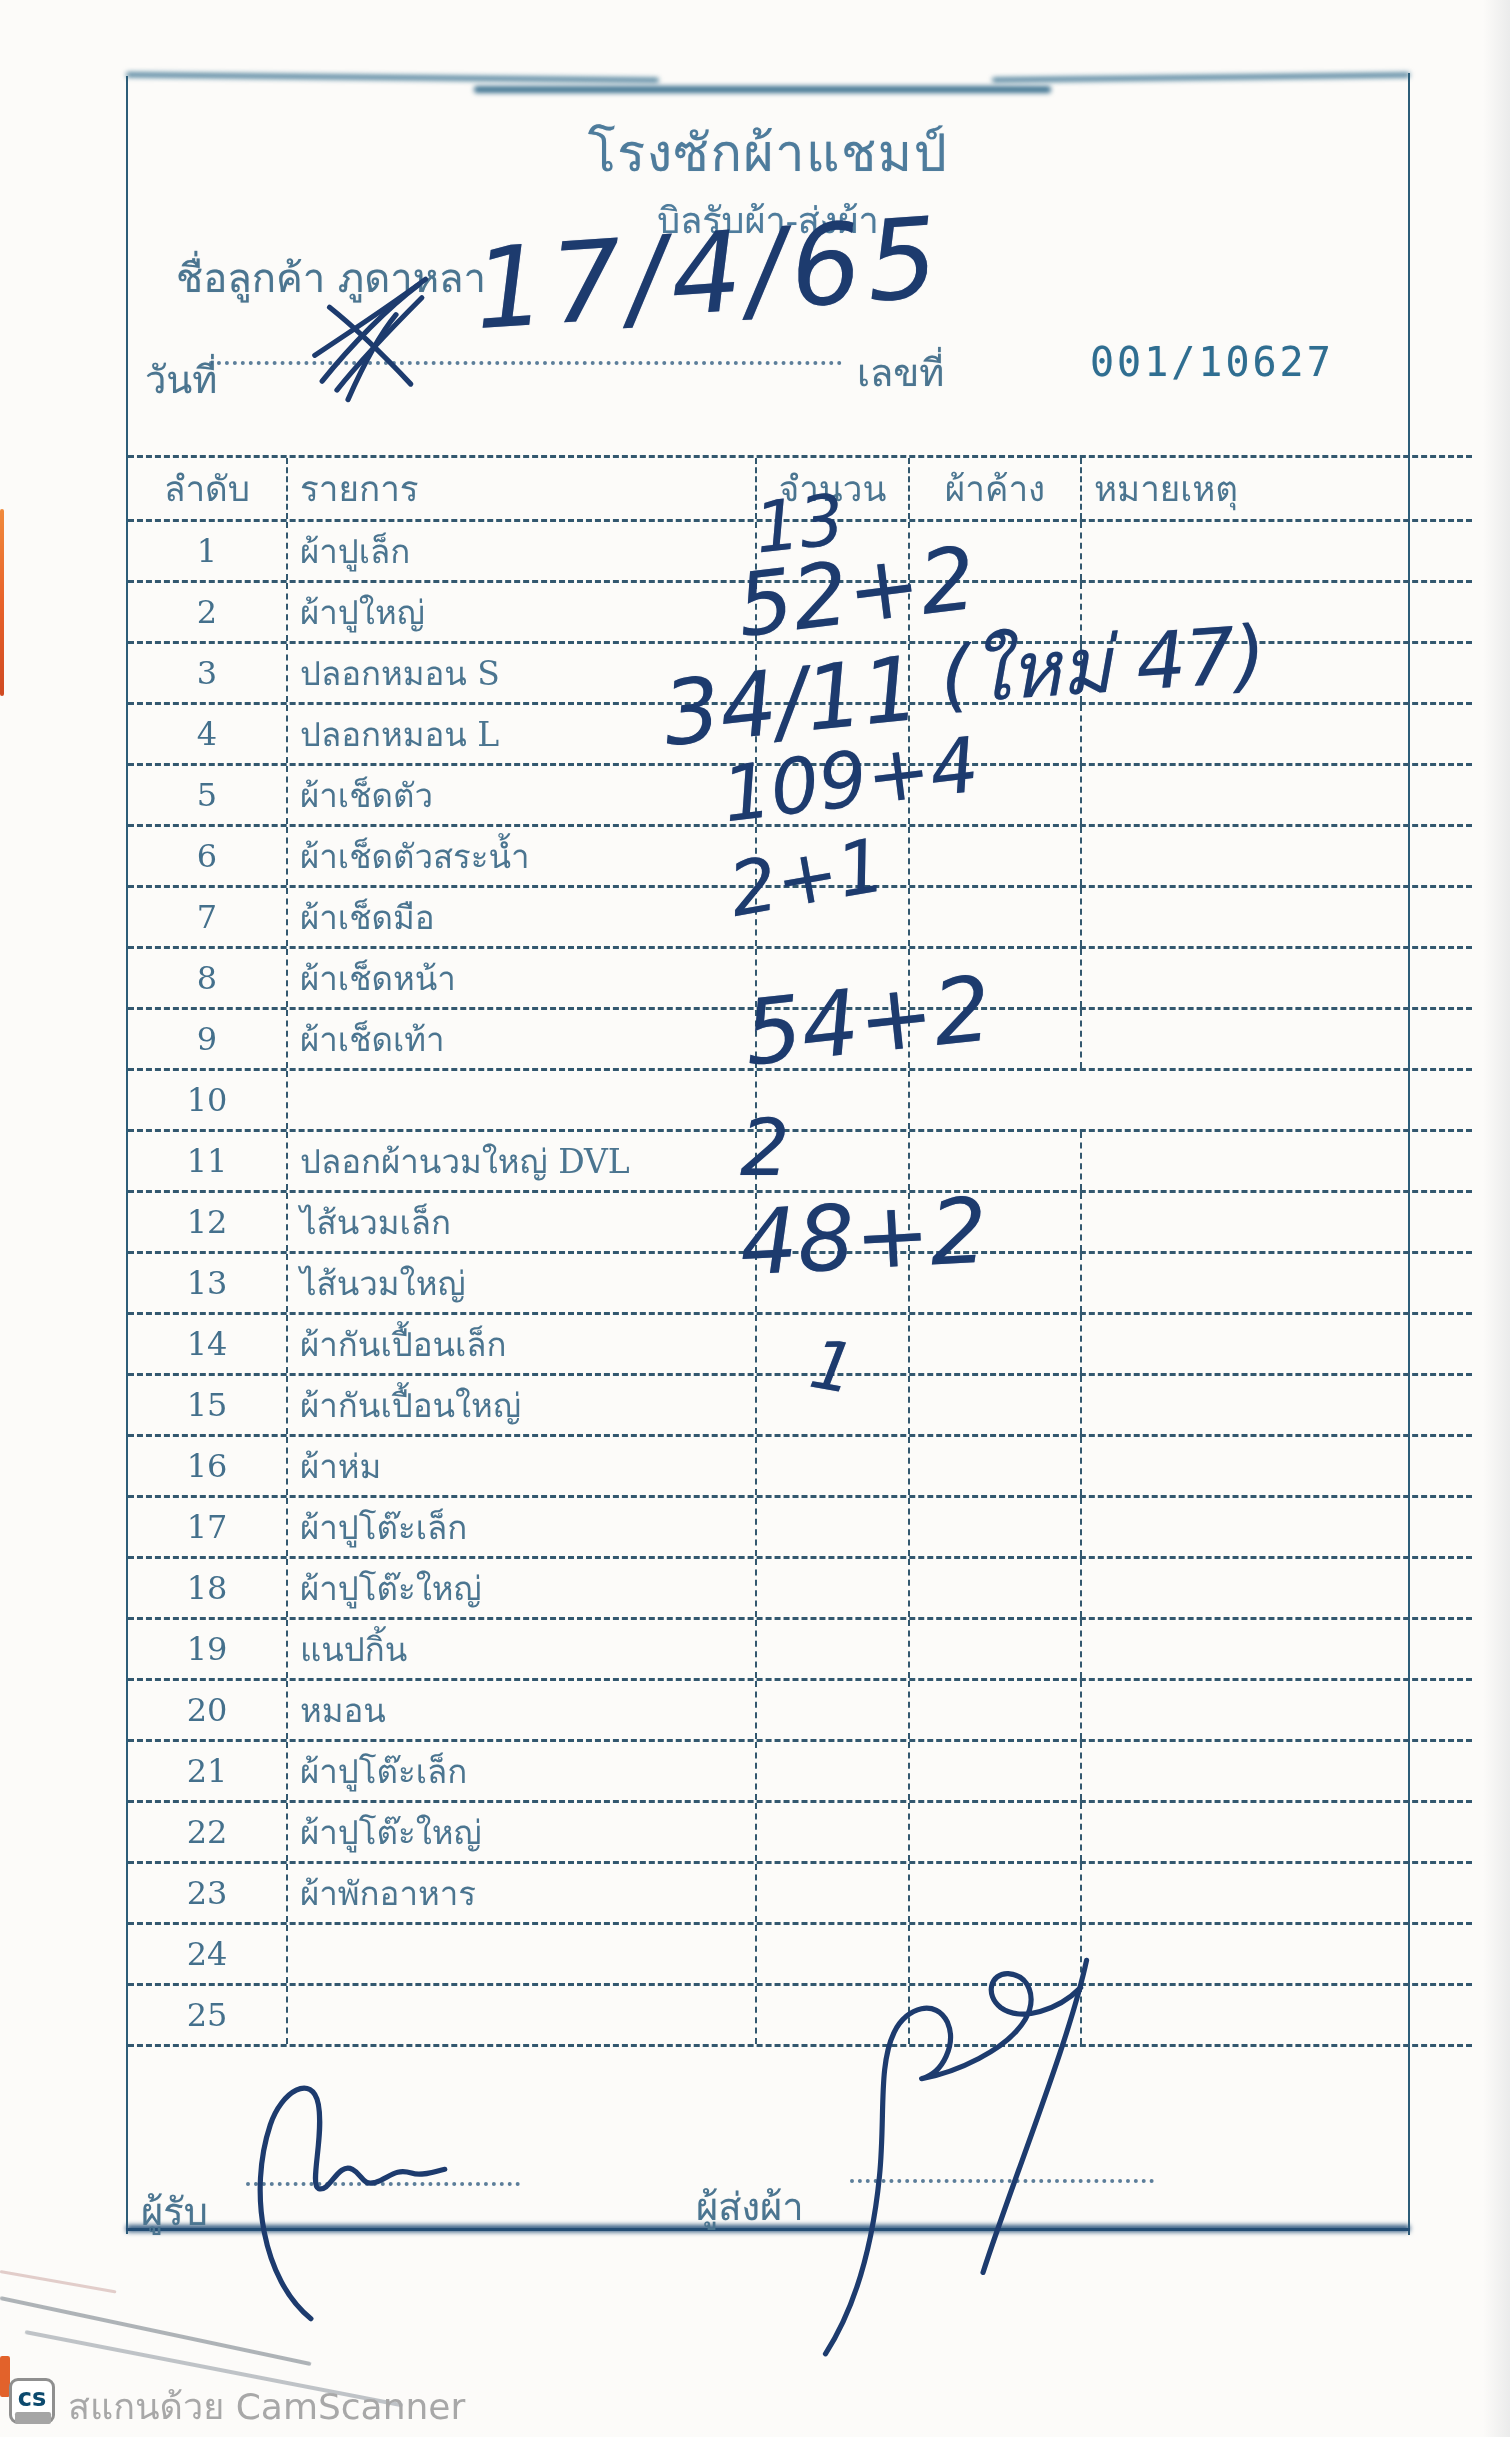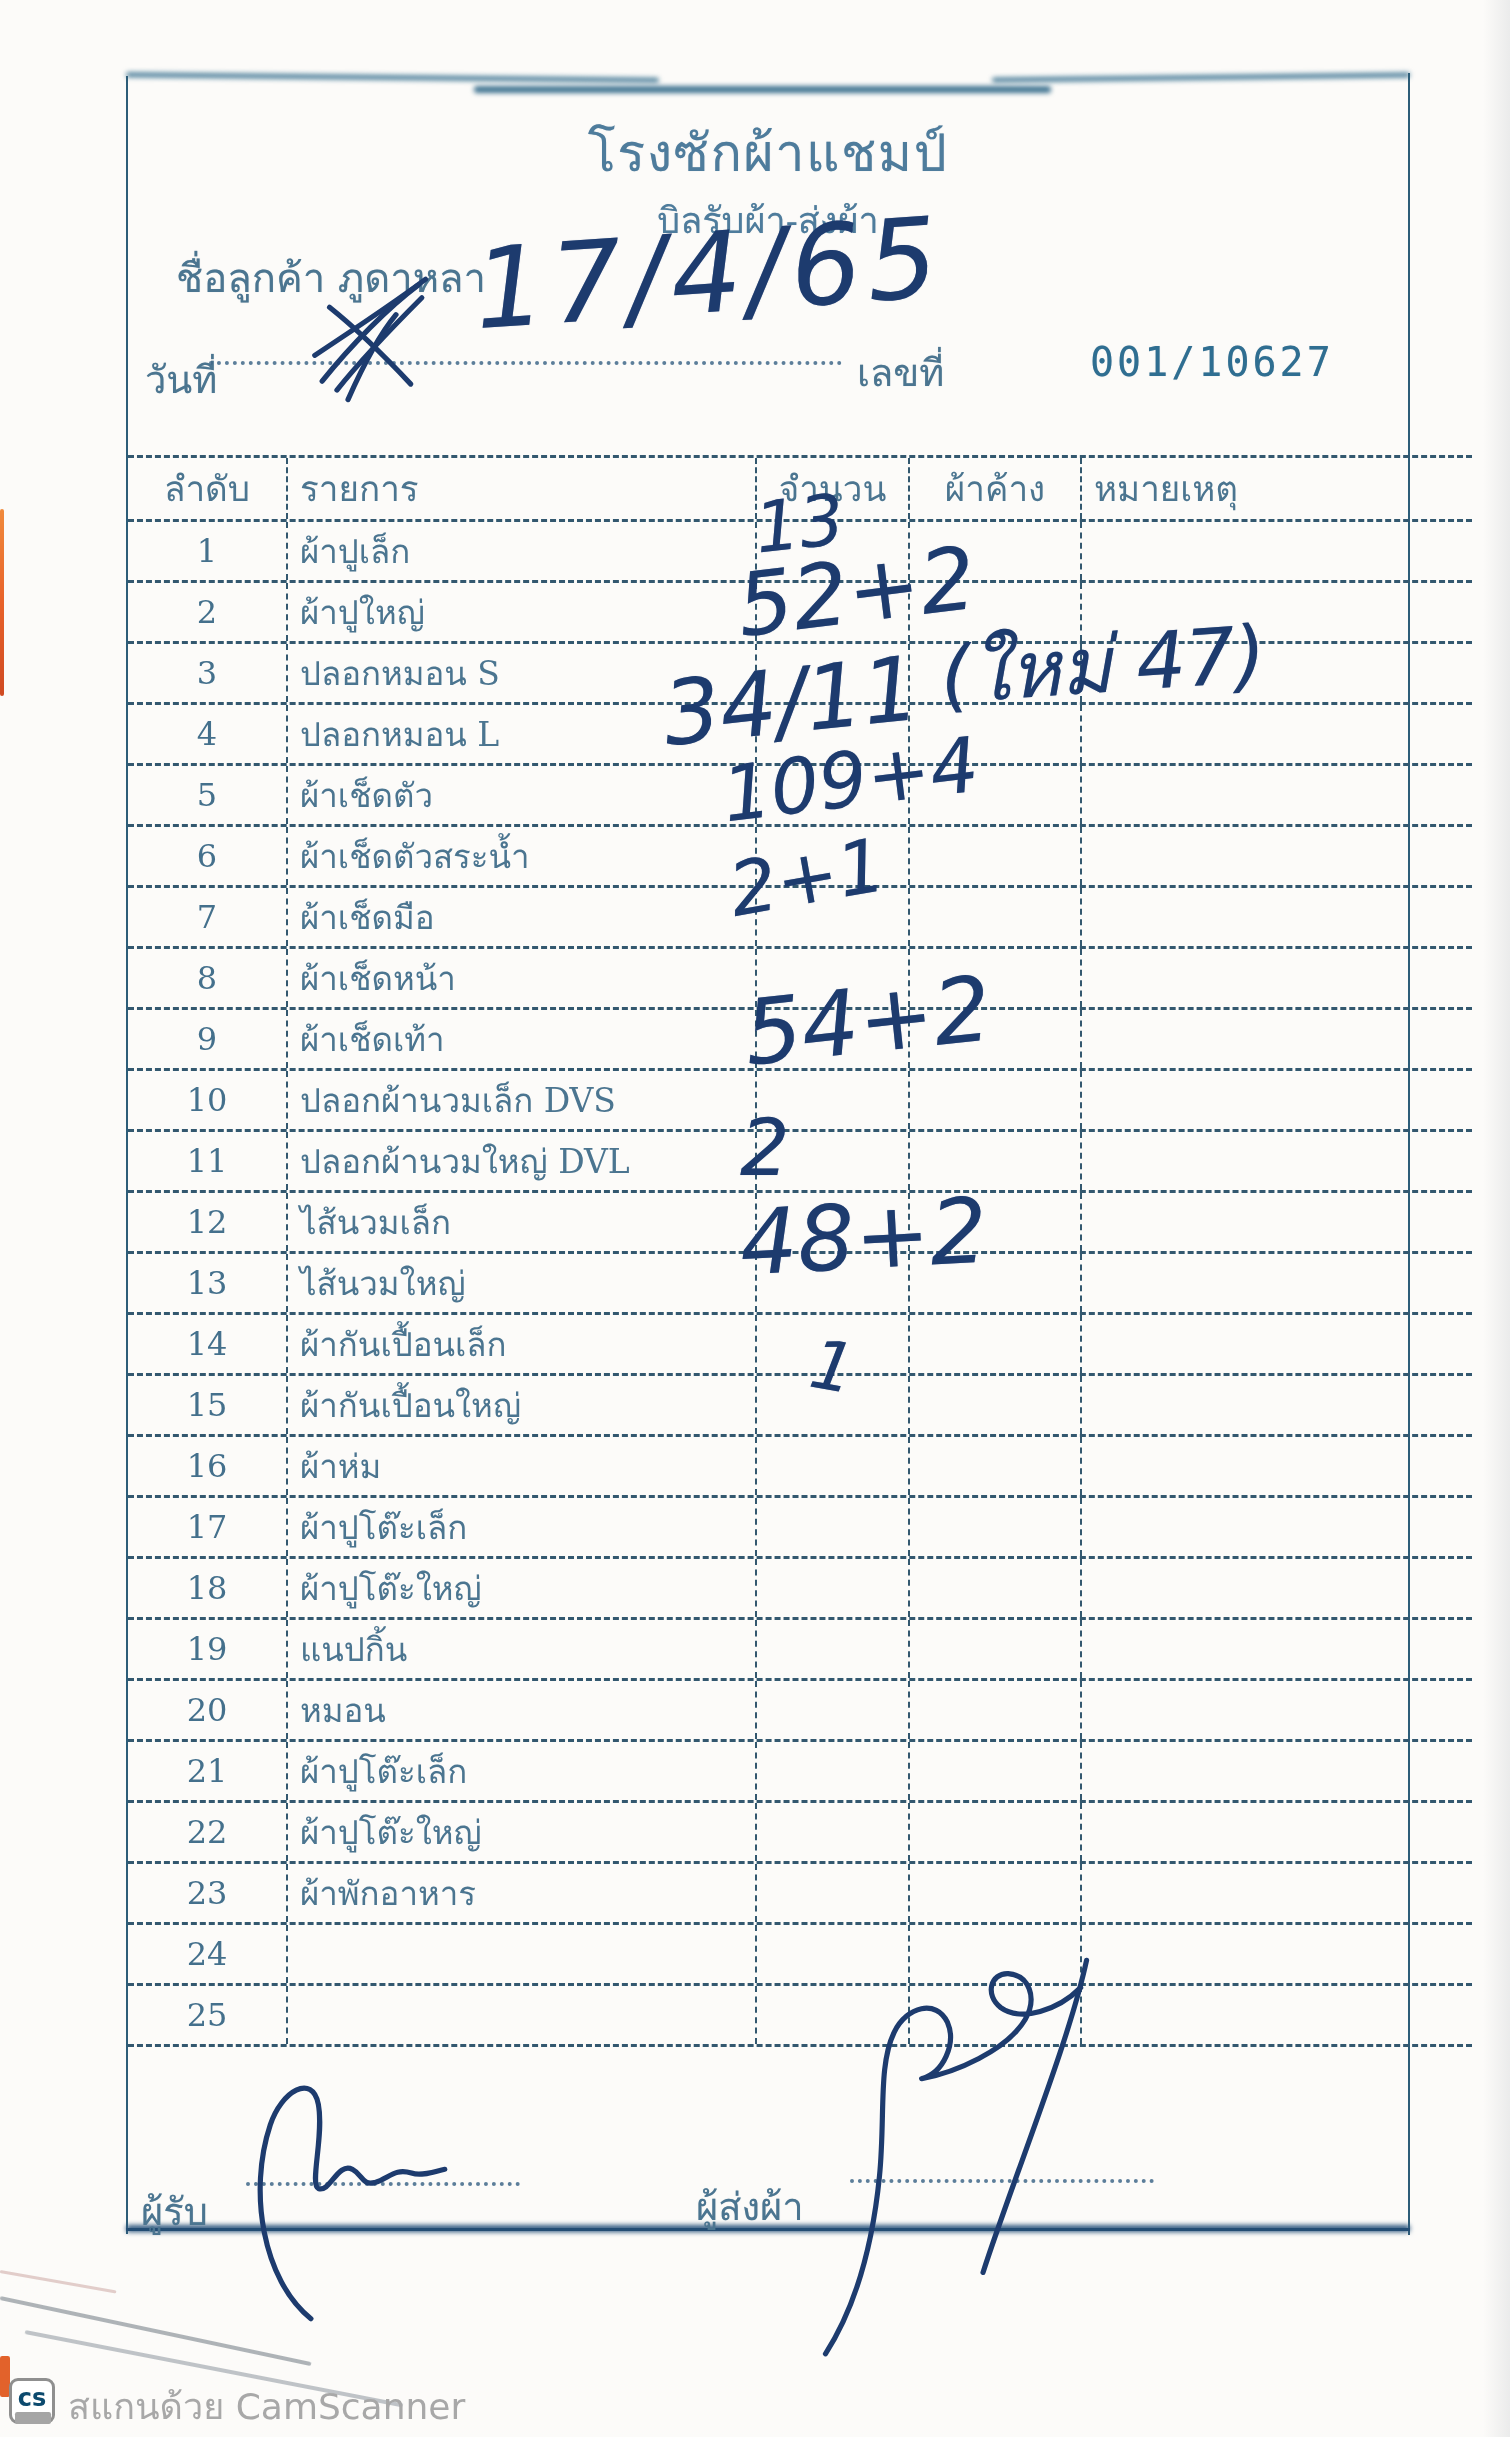--- a/index.html
+++ b/index.html
@@ -155,21 +155,20 @@
     <div class="trow">
       <div class="cell cc num c-no">9</div>
       <div class="cell bl pl c-item">ผ้าเช็ดเท้า</div>
       <div class="cell bl c-qty"></div>
       <div class="cell bl c-pending"></div>
       <div class="cell bl c-remark"></div>
     </div>
 
     <div class="trow">
       <div class="cell cc num c-no">10</div>
-      <div class="cell bl pl c-item">ปลอกผ้านวมเล็ก DVS</div>
       <div class="cell bl c-qty"></div>
       <div class="cell bl c-pending"></div>
       <div class="cell bl c-remark"></div>
     </div>
 
     <div class="trow">
       <div class="cell cc num c-no">11</div>
       <div class="cell bl pl c-item">ปลอกผ้านวมใหญ่ DVL</div>
       <div class="cell bl c-qty"></div>
       <div class="cell bl c-pending"></div>

